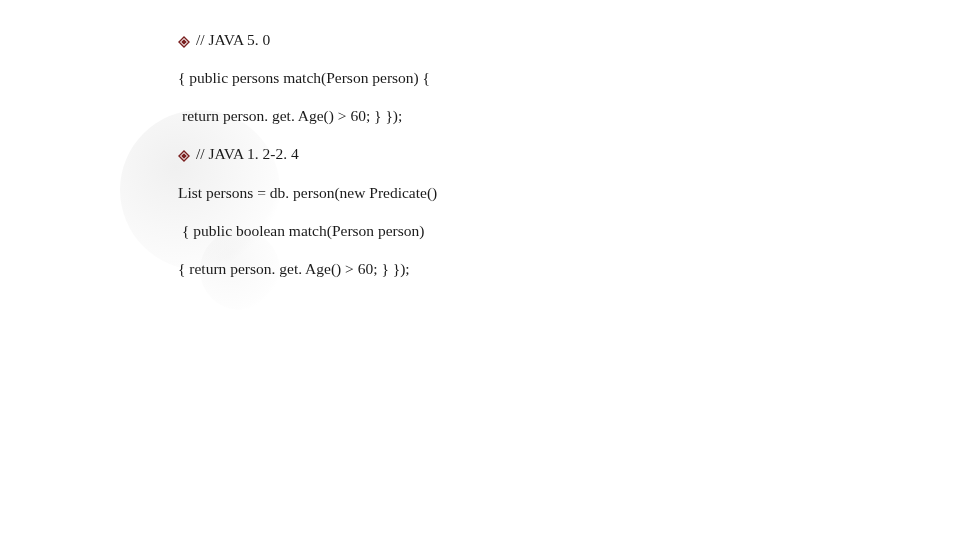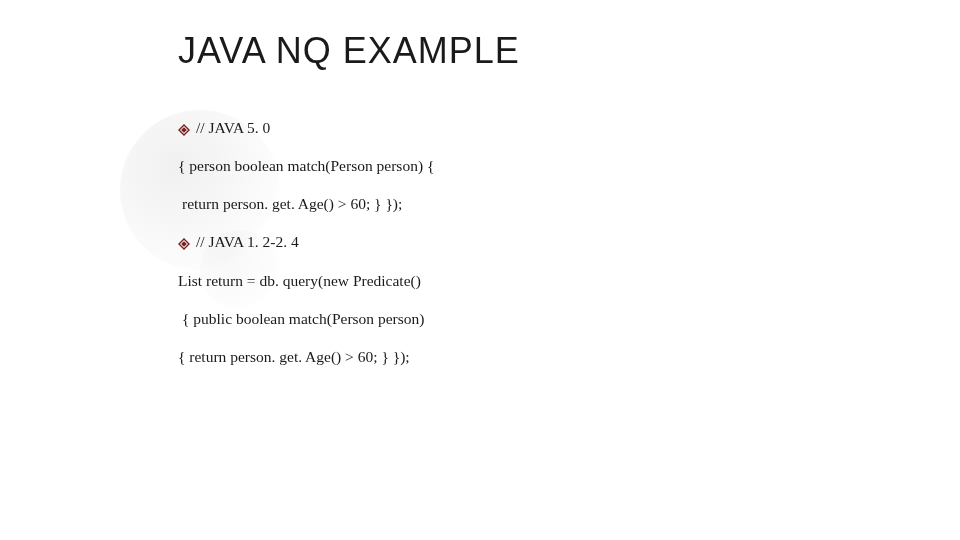--- a/index.html
+++ b/index.html
@@ -54,48 +54,47 @@
   .bullet-icon svg { display: block; }
   .txt { flex: 1 1 auto; }
 </style>
 </head>
 <body>
 
 <div class="deco-circle c1"></div>
 <div class="deco-circle c2"></div>
 
 <div class="slide">
-  <h1 class="title">JAVA NQ EXAMPLE</h1>
   <div id="lines">
       <div class="line">
         <span class="bullet-icon">
           <svg viewBox="0 0 12 12" width="12" height="12">
   <polygon points="6,1 11,6 6,11 1,6" fill="none" stroke="#7a1f1f" stroke-width="1.4"></polygon>
   <polygon points="6,3.2 8.8,6 6,8.8 3.2,6" fill="#7a1f1f"></polygon>
 </svg>
         </span>
         <span class="txt">// JAVA 5. 0</span>
       </div>
       <div class="line">
-        <span class="txt">{ person boolean match(Person person) {</span>
+        <span class="txt">{ public persons match(Person person) {</span>
       </div>
       <div class="line indent">
         <span class="txt"> return person. get. Age() &gt; 60; } });</span>
       </div>
       <div class="line">
         <span class="bullet-icon">
           <svg viewBox="0 0 12 12" width="12" height="12">
   <polygon points="6,1 11,6 6,11 1,6" fill="none" stroke="#7a1f1f" stroke-width="1.4"></polygon>
   <polygon points="6,3.2 8.8,6 6,8.8 3.2,6" fill="#7a1f1f"></polygon>
 </svg>
         </span>
         <span class="txt">// JAVA 1. 2-2. 4</span>
       </div>
       <div class="line">
-        <span class="txt">List return = db. query(new Predicate()</span>
+        <span class="txt">List persons = db. person(new Predicate()</span>
       </div>
       <div class="line indent">
         <span class="txt"> { public boolean match(Person person)</span>
       </div>
       <div class="line">
         <span class="txt">{ return person. get. Age() &gt; 60; } });</span>
       </div>
     </div>
 </div>
 

